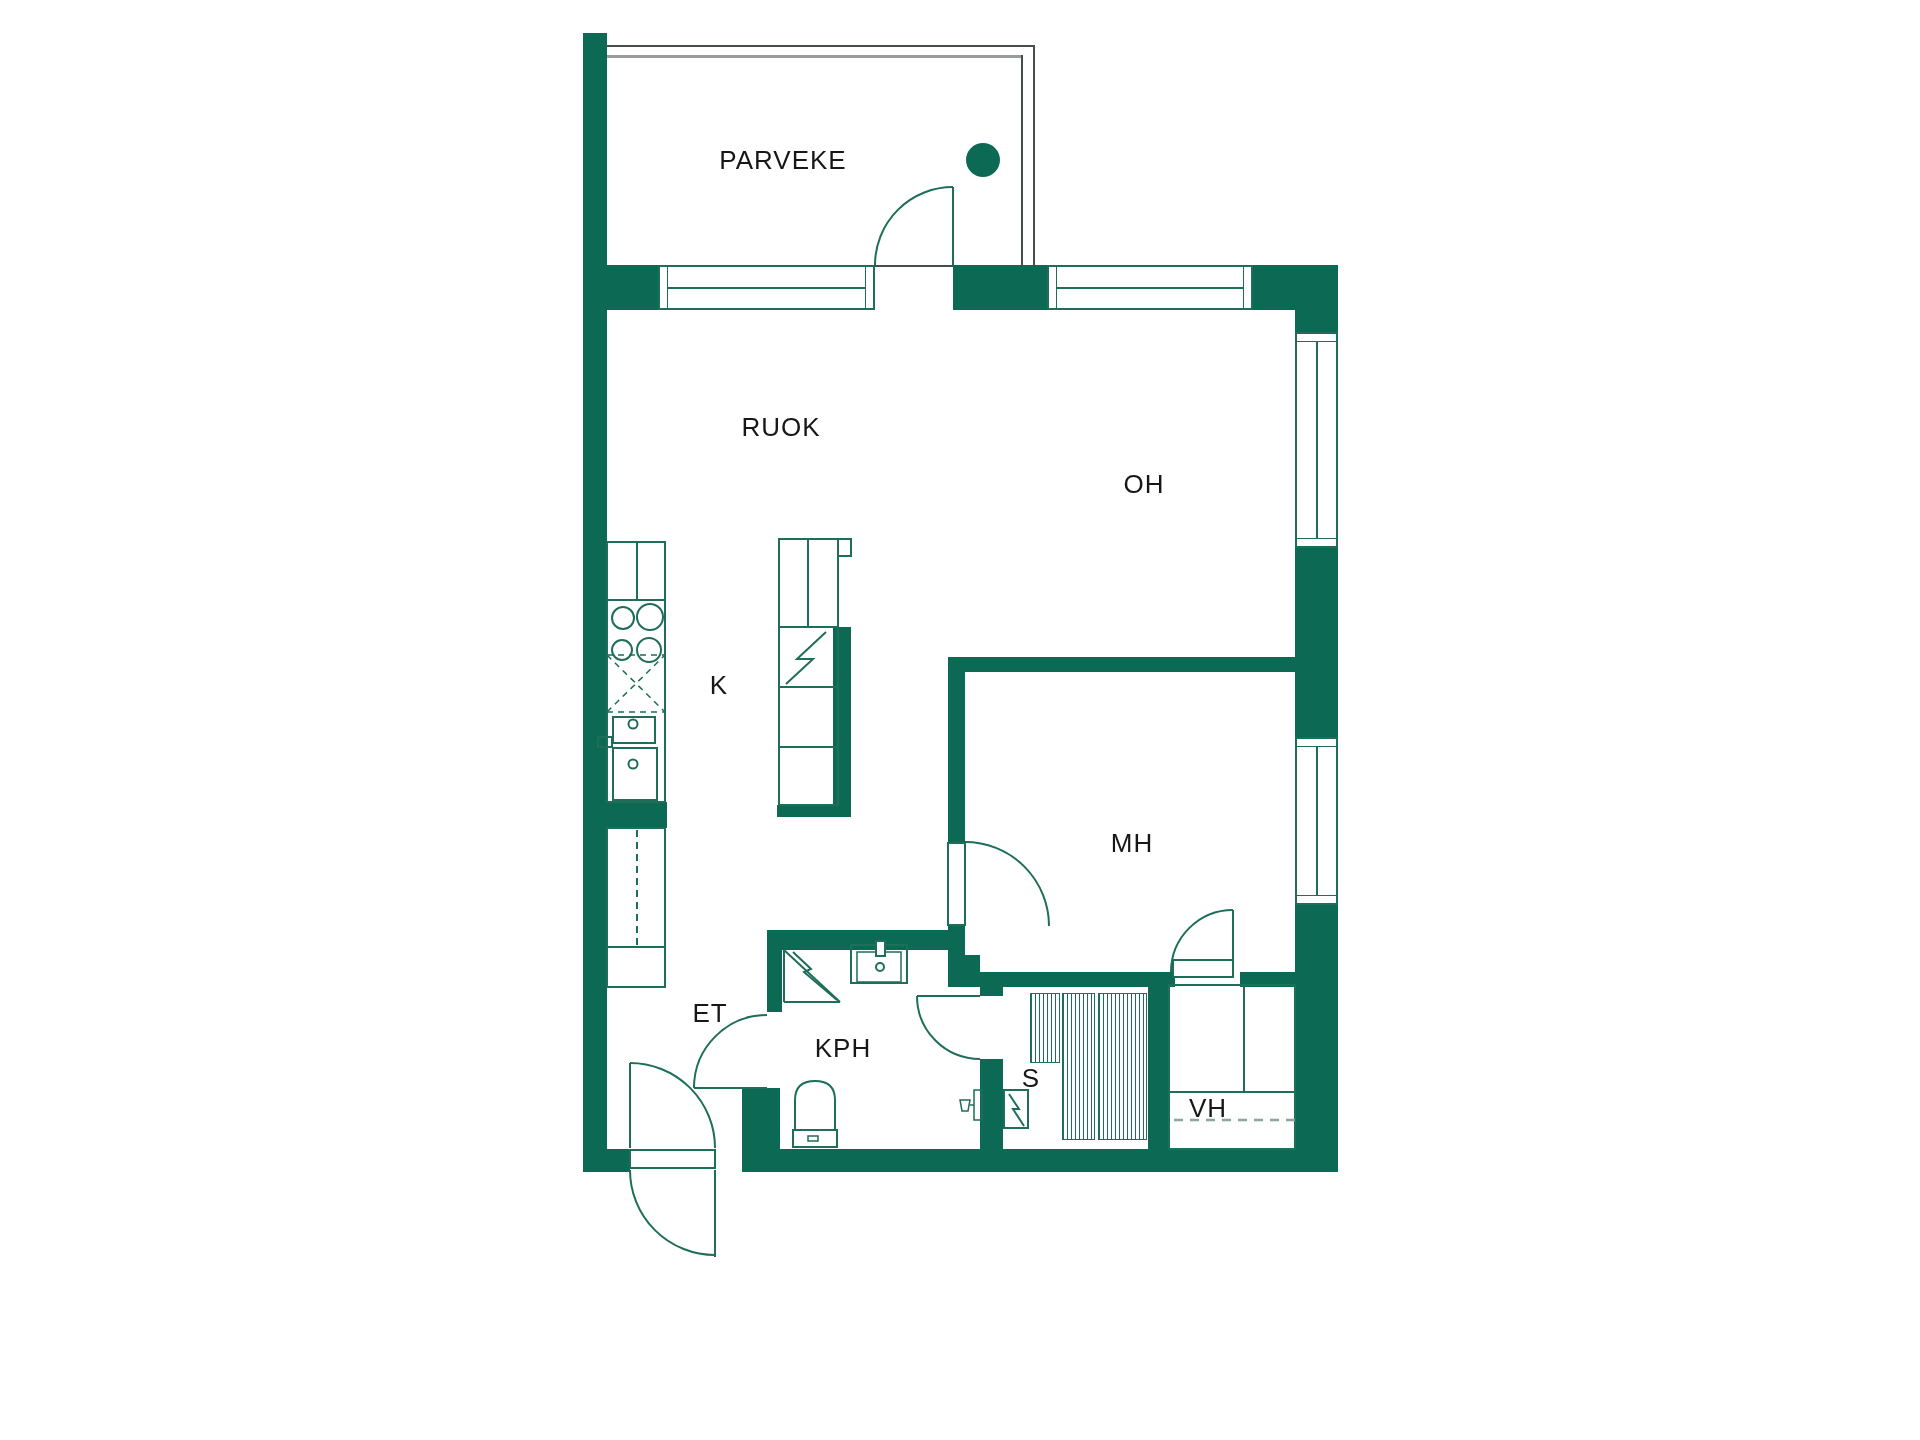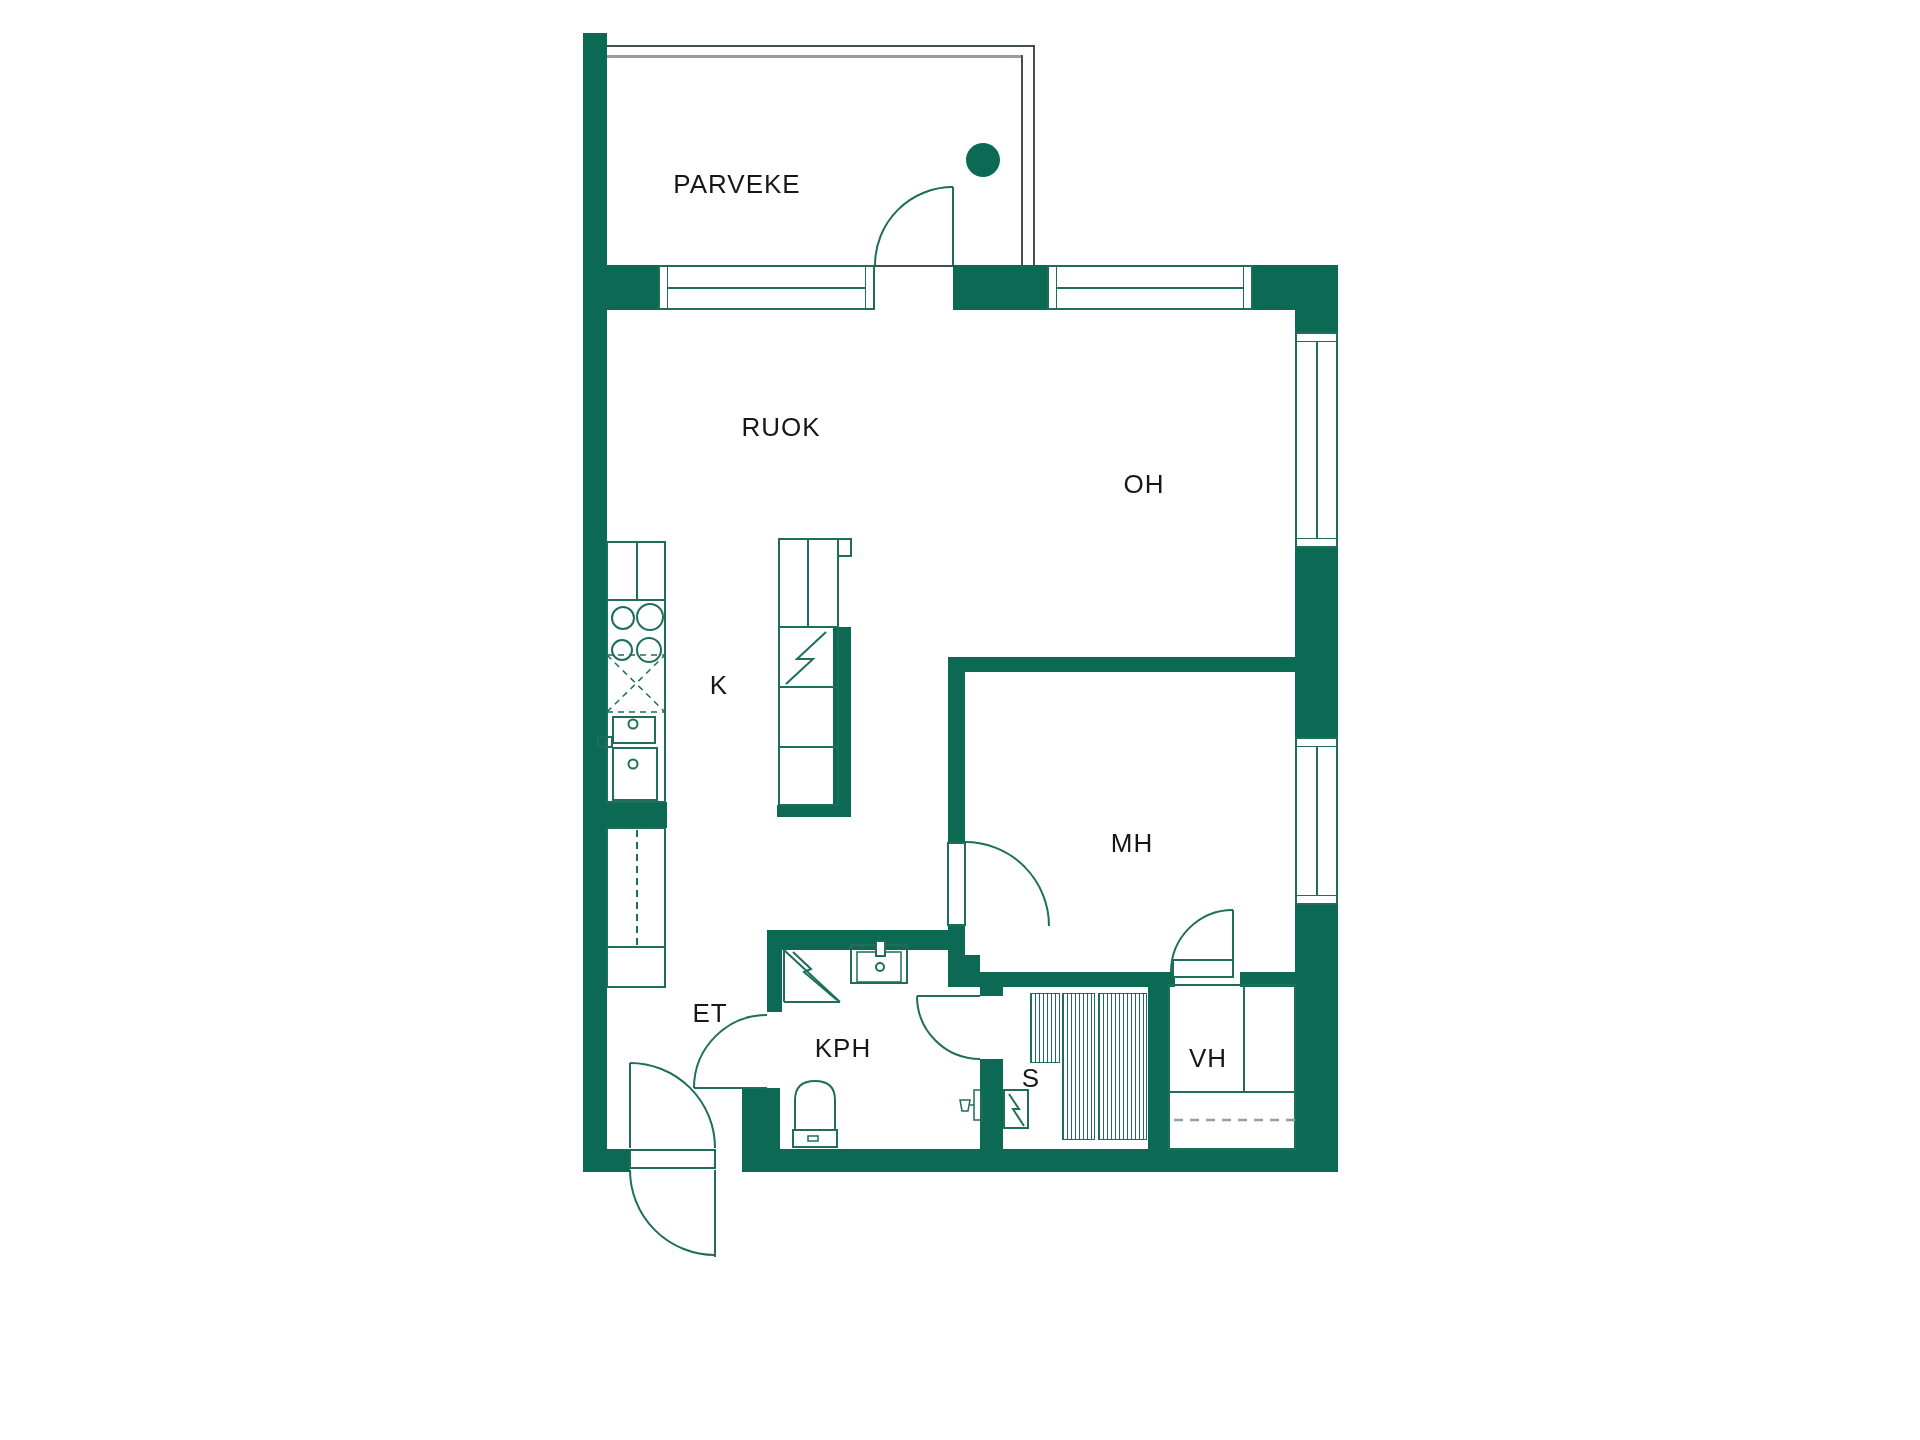--- a/index.html
+++ b/index.html
@@ -202,28 +202,28 @@
     </g>
 
     <g stroke="var(--line)" stroke-width="2" fill="none">
       <rect x="1169" y="985" width="126" height="164"></rect>
       <line x1="1244" y1="985" x2="1244" y2="1092"></line>
       <line x1="1169" y1="1092" x2="1295" y2="1092"></line>
       <line x1="1174" y1="1120" x2="1295" y2="1120" stroke="var(--dash)" stroke-width="2.5" stroke-dasharray="9 7"></line>
     </g>
   </svg>
 
-  <div class="room-label" style="left:737px;top:160px;margin-top:24px;">PARVEKE</div>
+  <div class="room-label" style="left:783px;top:160px;">PARVEKE</div>
   <div class="room-label" style="left:781px;top:427px;">RUOK</div>
   <div class="room-label" style="left:1144px;top:484px;">OH</div>
   <div class="room-label" style="left:719px;top:685px;">K</div>
   <div class="room-label" style="left:1132px;top:843px;">MH</div>
   <div class="room-label" style="left:710px;top:1013px;">ET</div>
   <div class="room-label" style="left:843px;top:1048px;">KPH</div>
   <div class="room-label" style="left:1031px;top:1078px;">S</div>
-  <div class="room-label" style="left:1208px;top:1058px;">VH</div>
+  <div class="room-label" style="left:1208px;top:1108px;">VH</div>
 </div>
 
 <div class="abs" style="left:0;top:1330px;width:1920px;height:110px;">
   
   
   
 </div>
 
 </body></html>

